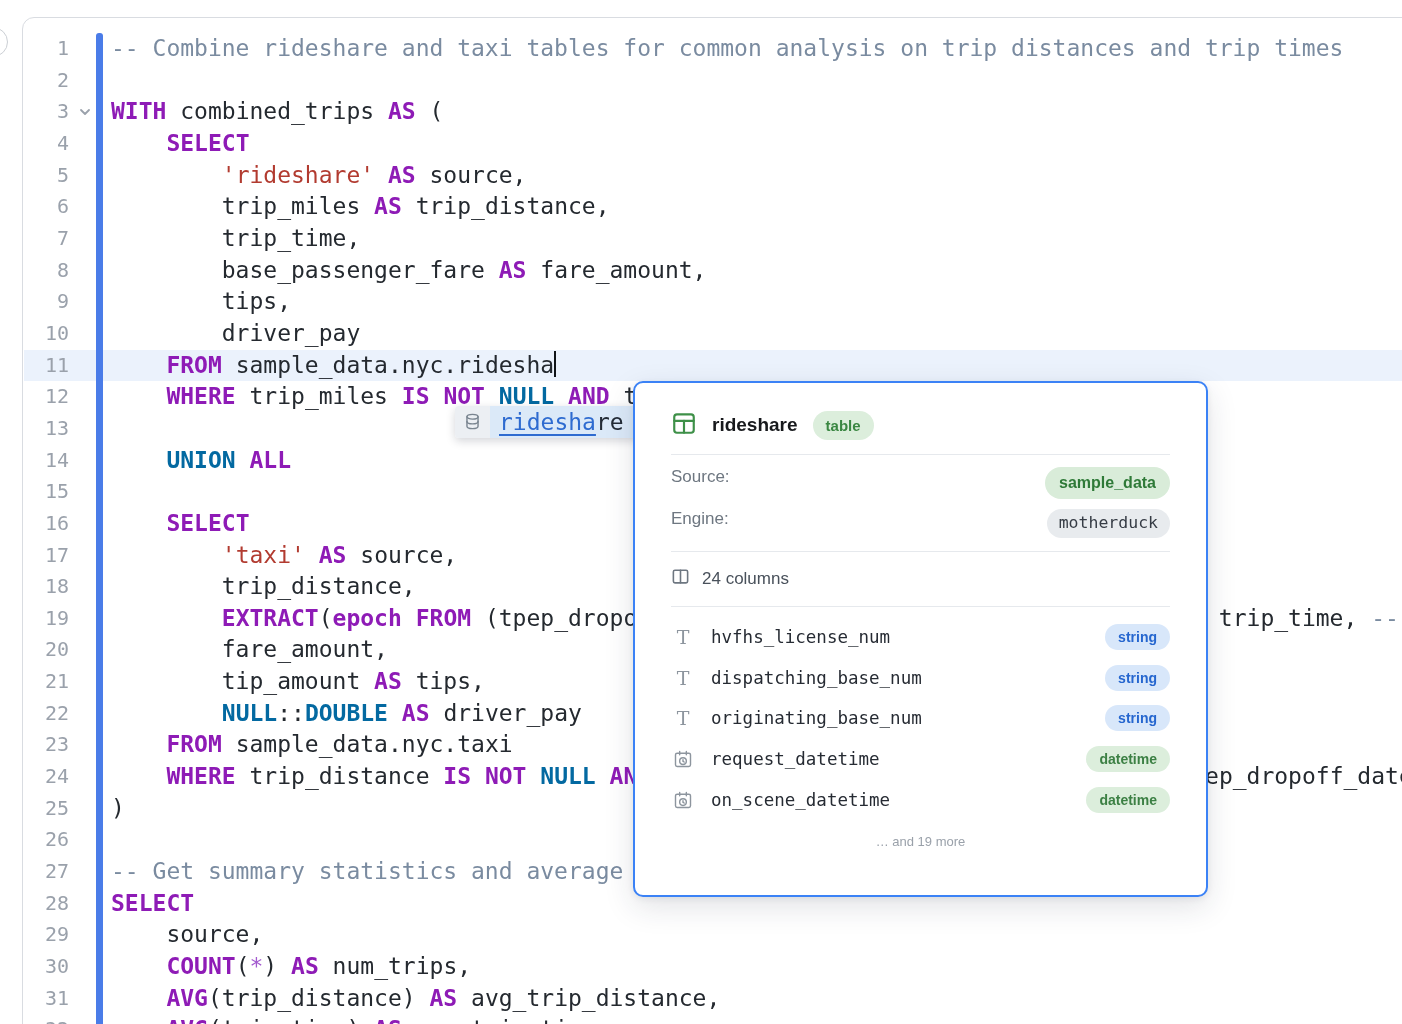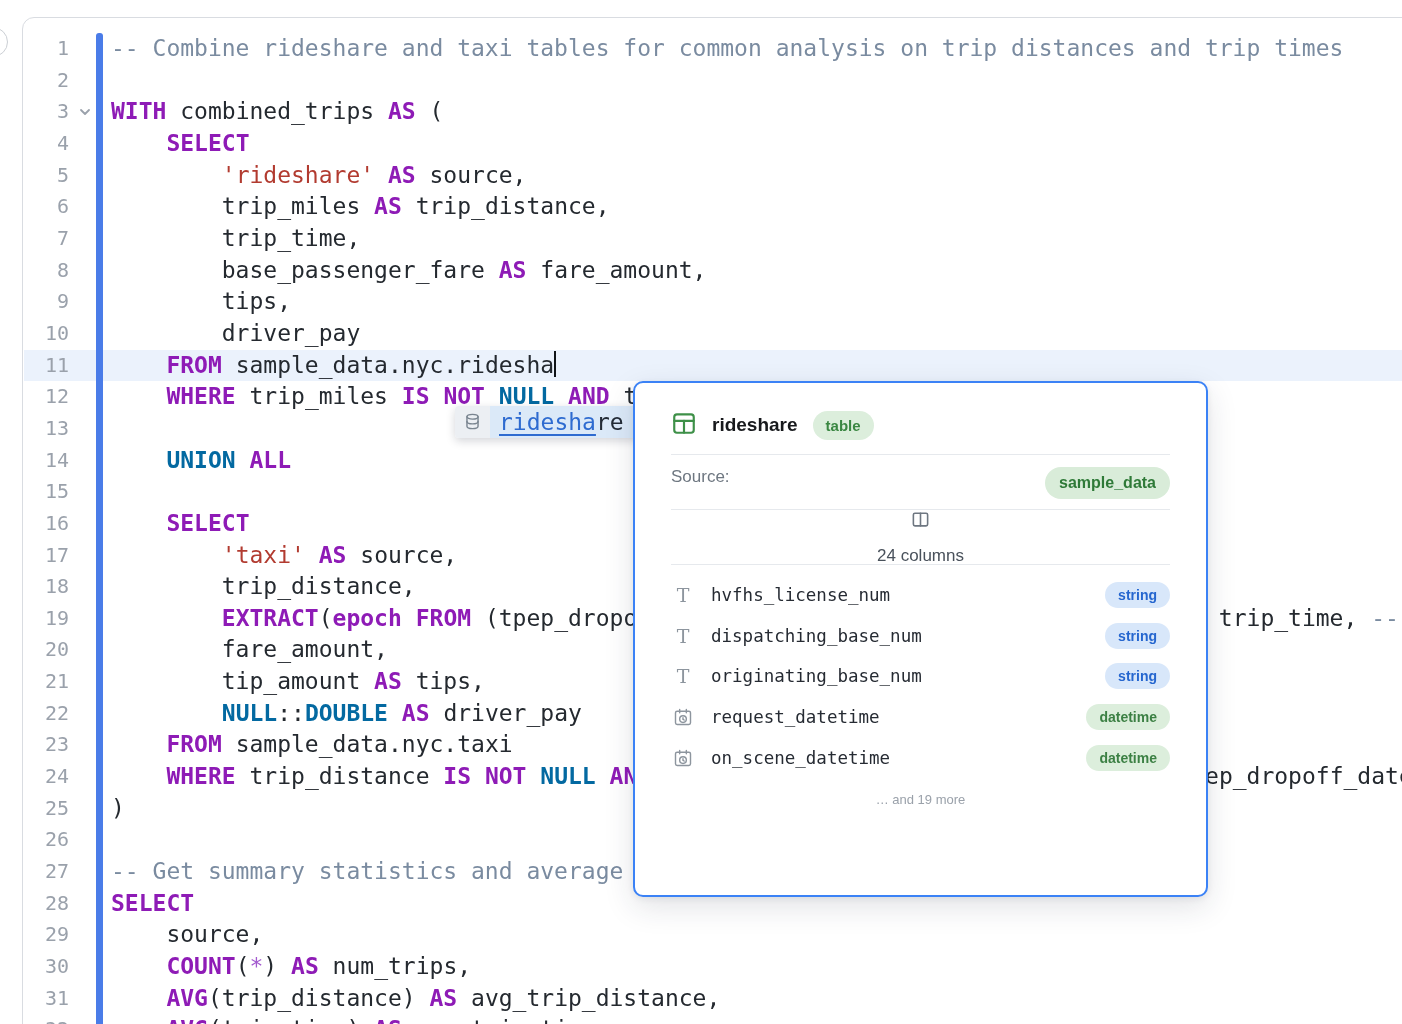--- a/index.html
+++ b/index.html
@@ -52,21 +52,21 @@
   .pill { display:inline-block; border-radius:999px; line-height:1; }
   .pill-table { background:#DCEEDC; color:#3A8742; font-size:15px; font-weight:600; padding:7px 13px; }
   .pop-div { height:1px; background:#E6E9ED; }
   .div1 { margin-top:12px; }
   .inforow { height:42px; display:flex; align-items:flex-start; justify-content:space-between; }
   .inforow:first-of-type { margin-top:12px; }
   .info-label { font-size:17px; color:#6E7781; }
   .pill-green { background:#D9ECD9; color:#2F7A38; font-weight:700; font-size:16px; padding:8px 14px; }
   .pill-gray  { background:#E8EBEE; color:#363C45; font-family:"DejaVu Sans Mono", monospace;
                 font-size:16.5px; padding:6px 12px; }
-  .colcount { height:54px; display:flex; align-items:center; gap:12px; font-size:17px; color:#49515B;flex-direction:column; }
+  .colcount { height:54px; display:flex; align-items:center; gap:12px; font-size:17px; color:#49515B; }
   .collist { padding-top:10px; }
   .colrow { height:40.6px; display:flex; align-items:center; }
   .colrow .cicon { width:24px; display:flex; justify-content:center; align-items:center;
                    font-family:"DejaVu Serif", serif; font-size:19px; color:#8D959E; }
   .colrow .cname { margin-left:16px; font-family:"DejaVu Sans Mono", monospace;
                    font-size:17.5px; color:#262B33; }
   .colrow .cpill { margin-left:auto; font-size:14px; font-weight:700; padding:6px 13px; }
   .pill-string { background:#D8E7FA; color:#2566CF; }
   .pill-datetime { background:#DCEEDC; color:#3C8044; }
   .more { margin-top:14px; text-align:center; font-size:13px; color:#9AA1AA; }
@@ -184,20 +184,24 @@
       </span>
       <span class="pop-title">rideshare</span>
       <span class="pill pill-table">table</span>
     </div>
     <div class="pop-div div1"></div>
     <div id="inforows">
         <div class="inforow">
           <span class="info-label">Source:</span>
           <span class="pill pill-green">sample_data</span>
         </div>
+        <div class="inforow">
+          <span class="info-label">Engine:</span>
+          <span class="pill pill-gray">motherduck</span>
+        </div>
       </div>
     <div class="pop-div"></div>
     <div class="colcount">
       <span>
         <svg width="19" height="19" viewBox="0 0 24 24" fill="none" stroke="#6E7781" stroke-width="2" stroke-linecap="round">
           <rect x="3" y="4" width="18" height="16" rx="2"></rect>
             <path d="M12 4v16"></path>
         </svg>
       </span>
       <span>24 columns</span>

